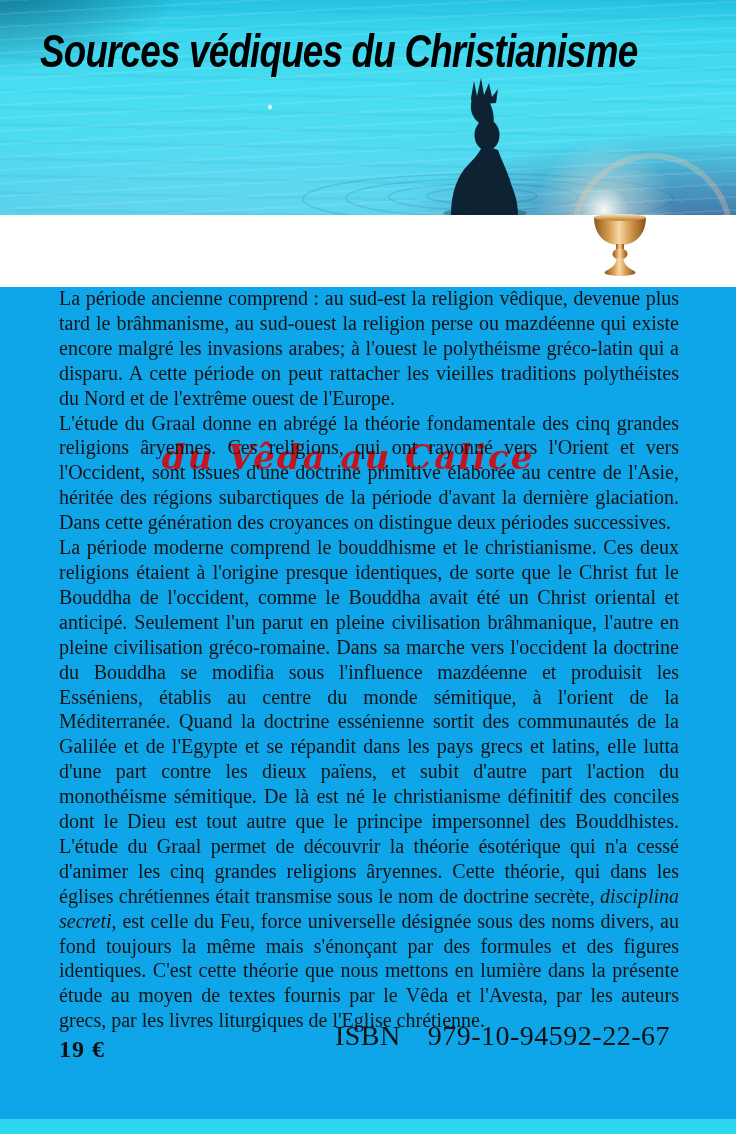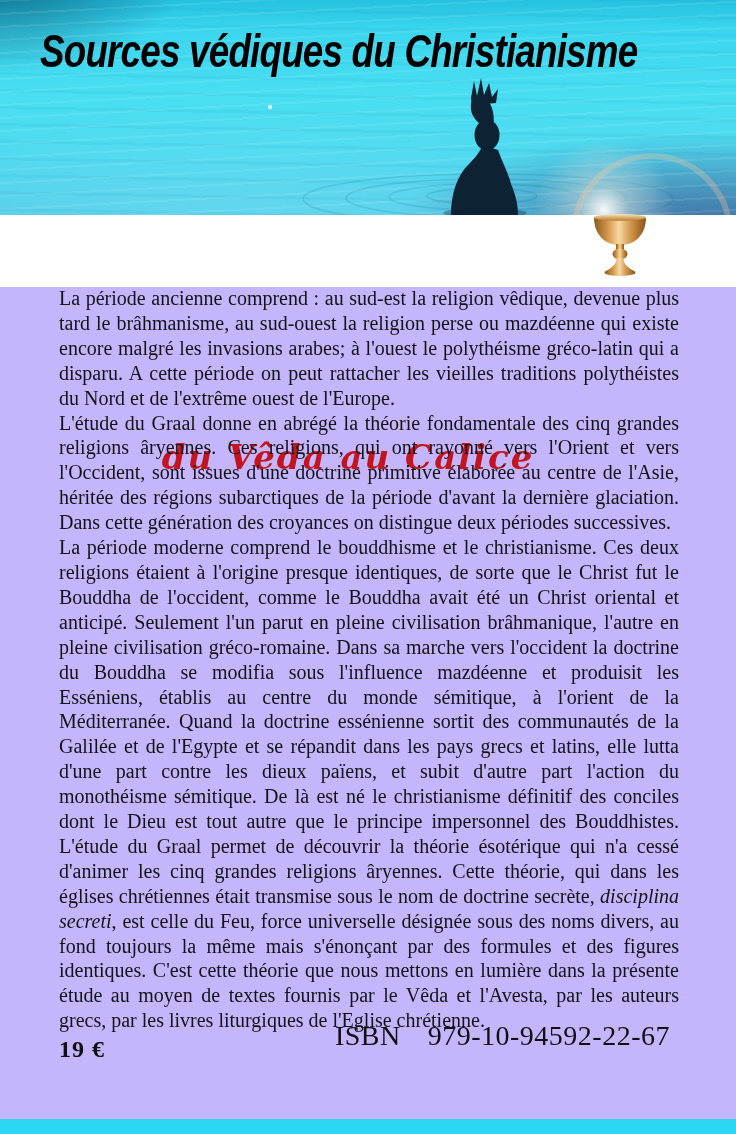--- a/index.html
+++ b/index.html
@@ -1,18 +1,18 @@
 <!DOCTYPE html>
 <html><head>
 <meta charset="utf-8">
 <style>
   html,body{margin:0;padding:0;background:#ffffff;}
   #page{
     position:relative;width:736px;height:1134px;margin:0 auto;
-    background:#c4b5fd;overflow:hidden;
+    background:#0ea5e9;overflow:hidden;
     font-family:"Liberation Serif",serif;
   }
 
   
   #header-photo{
     position:absolute;left:0;top:0;width:736px;height:215px;overflow:hidden;
     background:
       radial-gradient(ellipse 300px 150px at -20px -30px, rgba(6,70,100,0.75), rgba(6,70,100,0) 70%),
       radial-gradient(ellipse 430px 130px at 705px 225px, rgba(62,96,150,0.85), rgba(62,96,150,0) 72%),
       radial-gradient(ellipse 500px 200px at 240px 260px, rgba(120,230,245,0.5), rgba(120,230,245,0) 75%),

